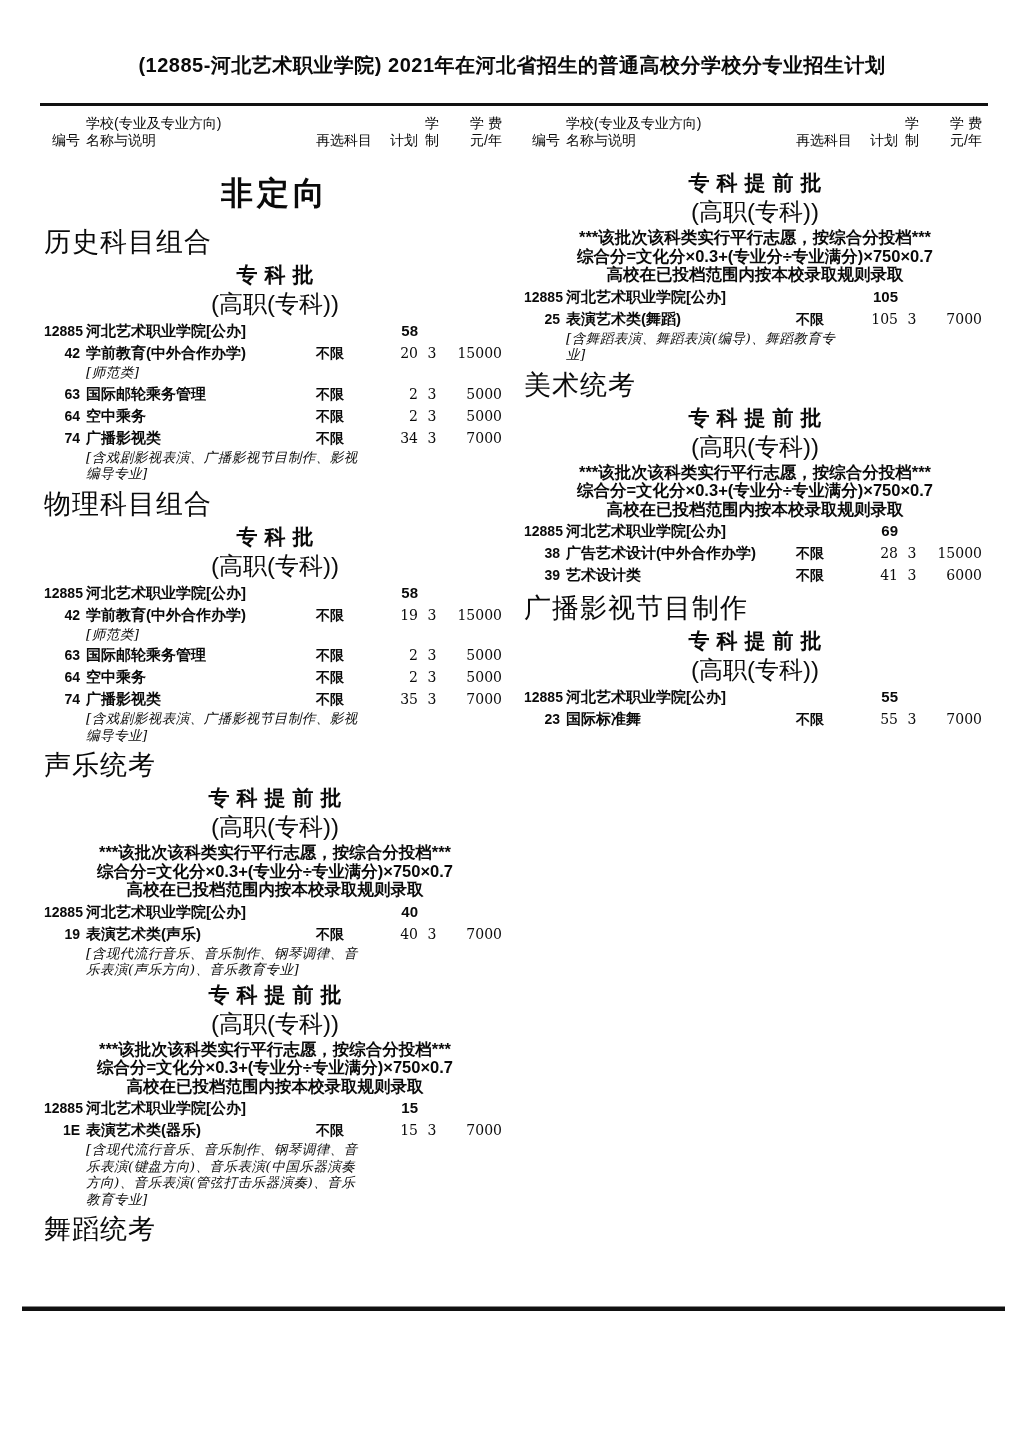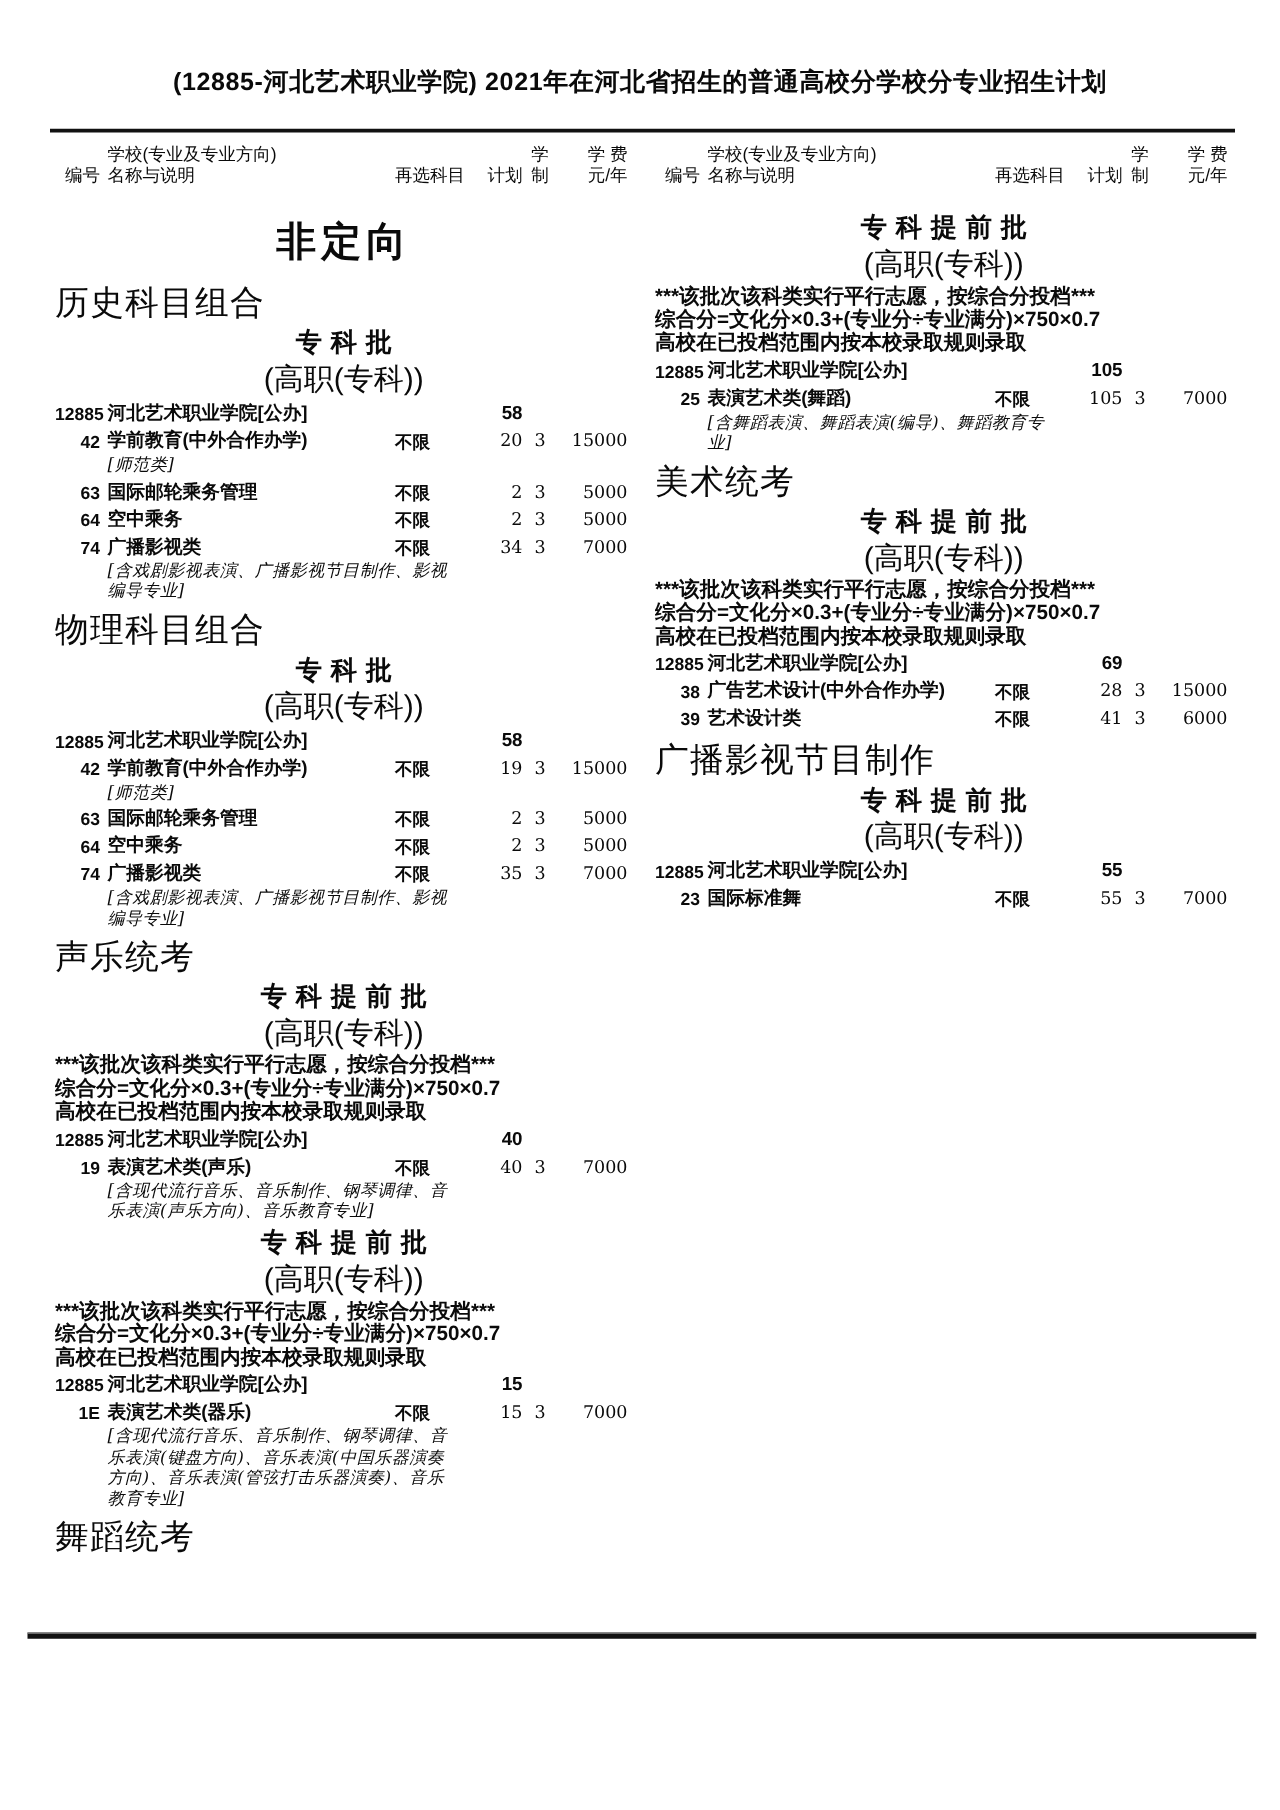--- a/index.html
+++ b/index.html
@@ -52,21 +52,21 @@
     overflow:hidden;
   }
   .col-left{left:44px;}
   .col-right{left:524px;}
 
   .h1{font-size:32px;line-height:54px;font-weight:bold;text-align:center;letter-spacing:4px;}
   .h2{font-size:27px;line-height:32px;margin-top:6px;text-align:left;letter-spacing:1px;}
   .h3{font-size:21px;line-height:26px;margin-top:4px;font-weight:bold;text-align:center;letter-spacing:7px;text-indent:7px;}
   .h4{font-size:24px;line-height:28px;margin-top:2px;text-align:center;}
 
-  .policy{margin:2px 0;font-weight:bold;}
+  .policy{margin:2px 0;text-align:center;font-weight:bold;}
   .policy-line{font-size:16.5px;line-height:18.5px;}
 
   .row{display:flex;font-size:15px;line-height:22px;}
   .school-row{margin-top:2px;}
   .row .c-code{font-weight:bold;font-size:14px;}
   .row .c-name{font-weight:bold;}
   .row .c-subj{font-weight:bold;font-size:14px;}
   .row .c-plan,.row .c-years,.row .c-fee{
     font-family:"DejaVu Serif", serif;
     font-size:14px;

